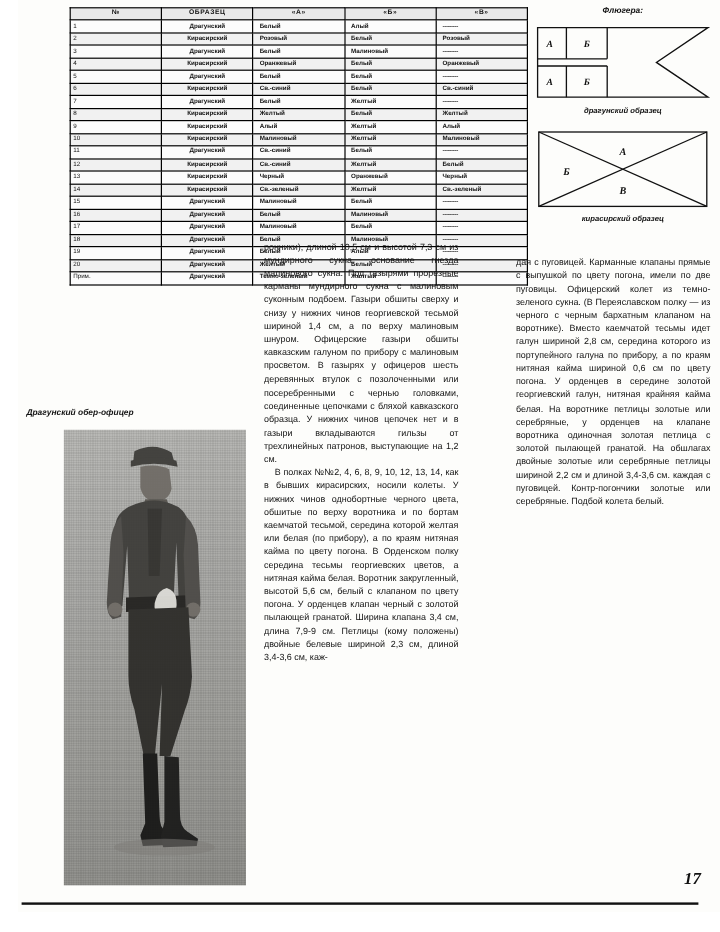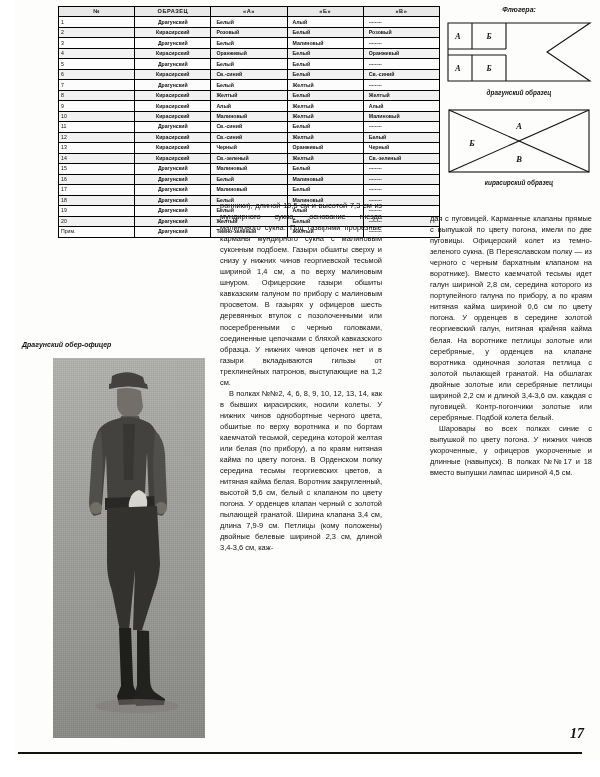--- a/index.html
+++ b/index.html
@@ -309,20 +309,19 @@
       <ellipse cx="84" cy="348" rx="42" ry="7" fill="#7d7b77" opacity="0.5"></ellipse>
     </svg>
   </div>
 
   <div class="col-mid" id="col-mid">
       <p>ронники), длиной 10,5 см и высотой 7,3 см из мундирного сукна, основание гнезда малинового сукна. Под газырями прорезные карманы мундирного сукна с малиновым суконным подбоем. Газыри обшиты сверху и снизу у нижних чинов георгиевской тесьмой шириной 1,4 см, а по верху малиновым шнуром. Офицерские газыри обшиты кавказским галуном по прибору с малиновым просветом. В газырях у офицеров шесть деревянных втулок с позолоченными или посеребренными с чернью головками, соединенные цепочками с бляхой кавказского образца. У нижних чинов цепочек нет и в газыри вкладываются гильзы от трехлинейных патронов, выступающие на 1,2 см.</p>
       <p class="ind">В полках №№2, 4, 6, 8, 9, 10, 12, 13, 14, как в бывших кирасирских, носили колеты. У нижних чинов однобортные черного цвета, обшитые по верху воротника и по бортам каемчатой тесьмой, середина которой желтая или белая (по прибору), а по краям нитяная кайма по цвету погона. В Орденском полку середина тесьмы георгиевских цветов, а нитяная кайма белая. Воротник закругленный, высотой 5,6 см, белый с клапаном по цвету погона. У орденцев клапан черный с золотой пылающей гранатой. Ширина клапана 3,4 см, длина 7,9-9 см. Петлицы (кому положены) двойные белевые шириной 2,3 см, длиной 3,4-3,6 см, каж-</p>
     </div>
   <div class="col-right" id="col-right">
       <p>дая с пуговицей. Карманные клапаны прямые с выпушкой по цвету погона, имели по две пуговицы. Офицерский колет из темно-зеленого сукна. (В Переяславском полку — из черного с черным бархатным клапаном на воротнике). Вместо каемчатой тесьмы идет галун шириной 2,8 см, середина которого из портупейного галуна по прибору, а по краям нитяная кайма шириной 0,6 см по цвету погона. У орденцев в середине золотой георгиевский галун, нитяная крайняя кайма белая. На воротнике петлицы золотые или серебряные, у орденцев на клапане воротника одиночная золотая петлица с золотой пылающей гранатой. На обшлагах двойные золотые или серебряные петлицы шириной 2,2 см и длиной 3,4-3,6 см. каждая с пуговицей. Контр-погончики золотые или серебряные. Подбой колета белый.</p>
-      <p class="ind">Шаровары во всех полках синие с выпушкой по цвету погона. У нижних чинов укороченные, у офицеров укороченные и длинные (навыпуск). В полках №№17 и 18 вместо выпушки лампас шириной 4,5 см.</p>
     </div>
 
   <div class="pagenum">17</div>
   <div class="rule"></div>
   <div class="edge-l"></div>
   <div class="edge-b"></div>
 </div>
 
 </body></html>

